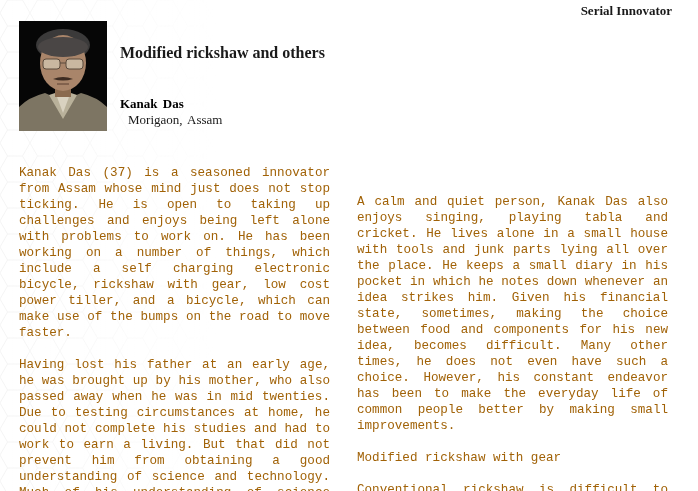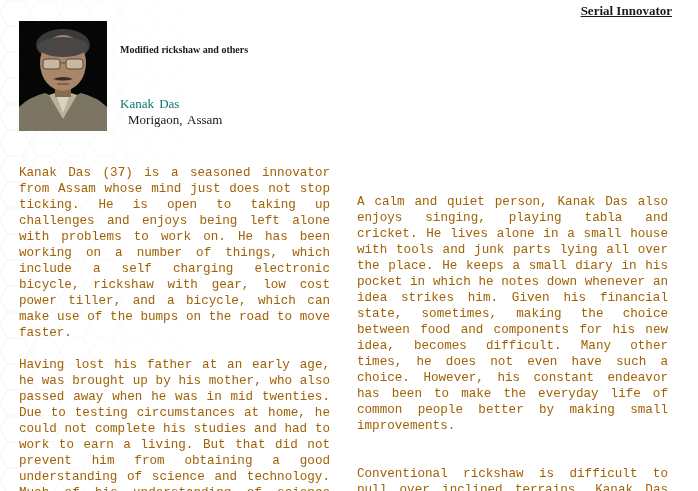--- a/index.html
+++ b/index.html
@@ -23,46 +23,45 @@
       opacity: 0.35;
       pointer-events: none;
     }
     .section-label {
       position: absolute;
       right: 26px;
       top: 3px;
       font-weight: bold;
       font-size: 13px;
       color: #1a1a1a;
-      text-decoration: underline;
     }
     .portrait {
       position: absolute;
       left: 19px;
       top: 21px;
       width: 88px;
       height: 110px;
       background: #050505;
       overflow: hidden;
     }
     .article-title {
       position: absolute;
       left: 120px;
       top: 44px;
       font-weight: bold;
-      font-size: 10px;
+      font-size: 16px;
       color: #1a1a1a;
     }
     .author-name {
       position: absolute;
       left: 120px;
       top: 96px;
-      font-weight: normal;
+      font-weight: bold;
       font-size: 13px;
-      color: #0f766e;
+      color: #000000;
       word-spacing: 2px;
     }
     .author-location {
       position: absolute;
       left: 120px;
       top: 112px;
       font-size: 13px;
       color: #1a1a1a;
       word-spacing: 2px;
       margin-left: 8px;
@@ -143,15 +142,16 @@
 
 <div class="col col-left">
   <p>Kanak Das (37) is a seasoned innovator from Assam whose mind just does not stop ticking.  He is open to taking up challenges and enjoys being left alone with problems to work on. He has been working on a number of things, which include a self charging electronic bicycle, rickshaw with gear, low cost power tiller, and a bicycle, which can make use of the bumps on the road to move faster.</p>
   <div class="gap"></div>
   <p>Having lost his father at an early age, he was brought up by his mother, who also passed away when he was in mid twenties. Due to testing circumstances at home, he could not complete his studies and had to work to earn a living. But that did not prevent him from obtaining a good understanding of science and technology. Much of his understanding of science comes from watching science based programs on the Discovery Channel on television. His special liking and area of interest is application of waste energy for useful purposes.</p>
 </div>
 
 <div class="col col-right">
   <p>A calm and quiet person, Kanak Das also enjoys singing, playing tabla and cricket. He lives alone in a small house with tools and junk parts lying all over the place. He keeps a small diary in his pocket in which he notes down whenever an idea strikes him. Given his financial state, sometimes, making the choice between food and components for his new idea, becomes difficult. Many other times, he does not even have such a choice. However, his constant endeavor has been to make the everyday life of common people better by making small improvements.</p>
   <div class="gap"></div>
+  <p class="subhead">Modified rickshaw with gear</p>
   <div class="gap"></div>
   <p>Conventional rickshaw is difficult to pull over inclined terrains. Kanak Das has made a modification in these rickshaws by incorporating a gear, making them easier to pull. In addition to the normal sprocket of 44 teeth, another with 27 teeth is attached on the same axle. There is a clutch mechanism between the sprockets.</p>
 </div>
 
 </body></html>

